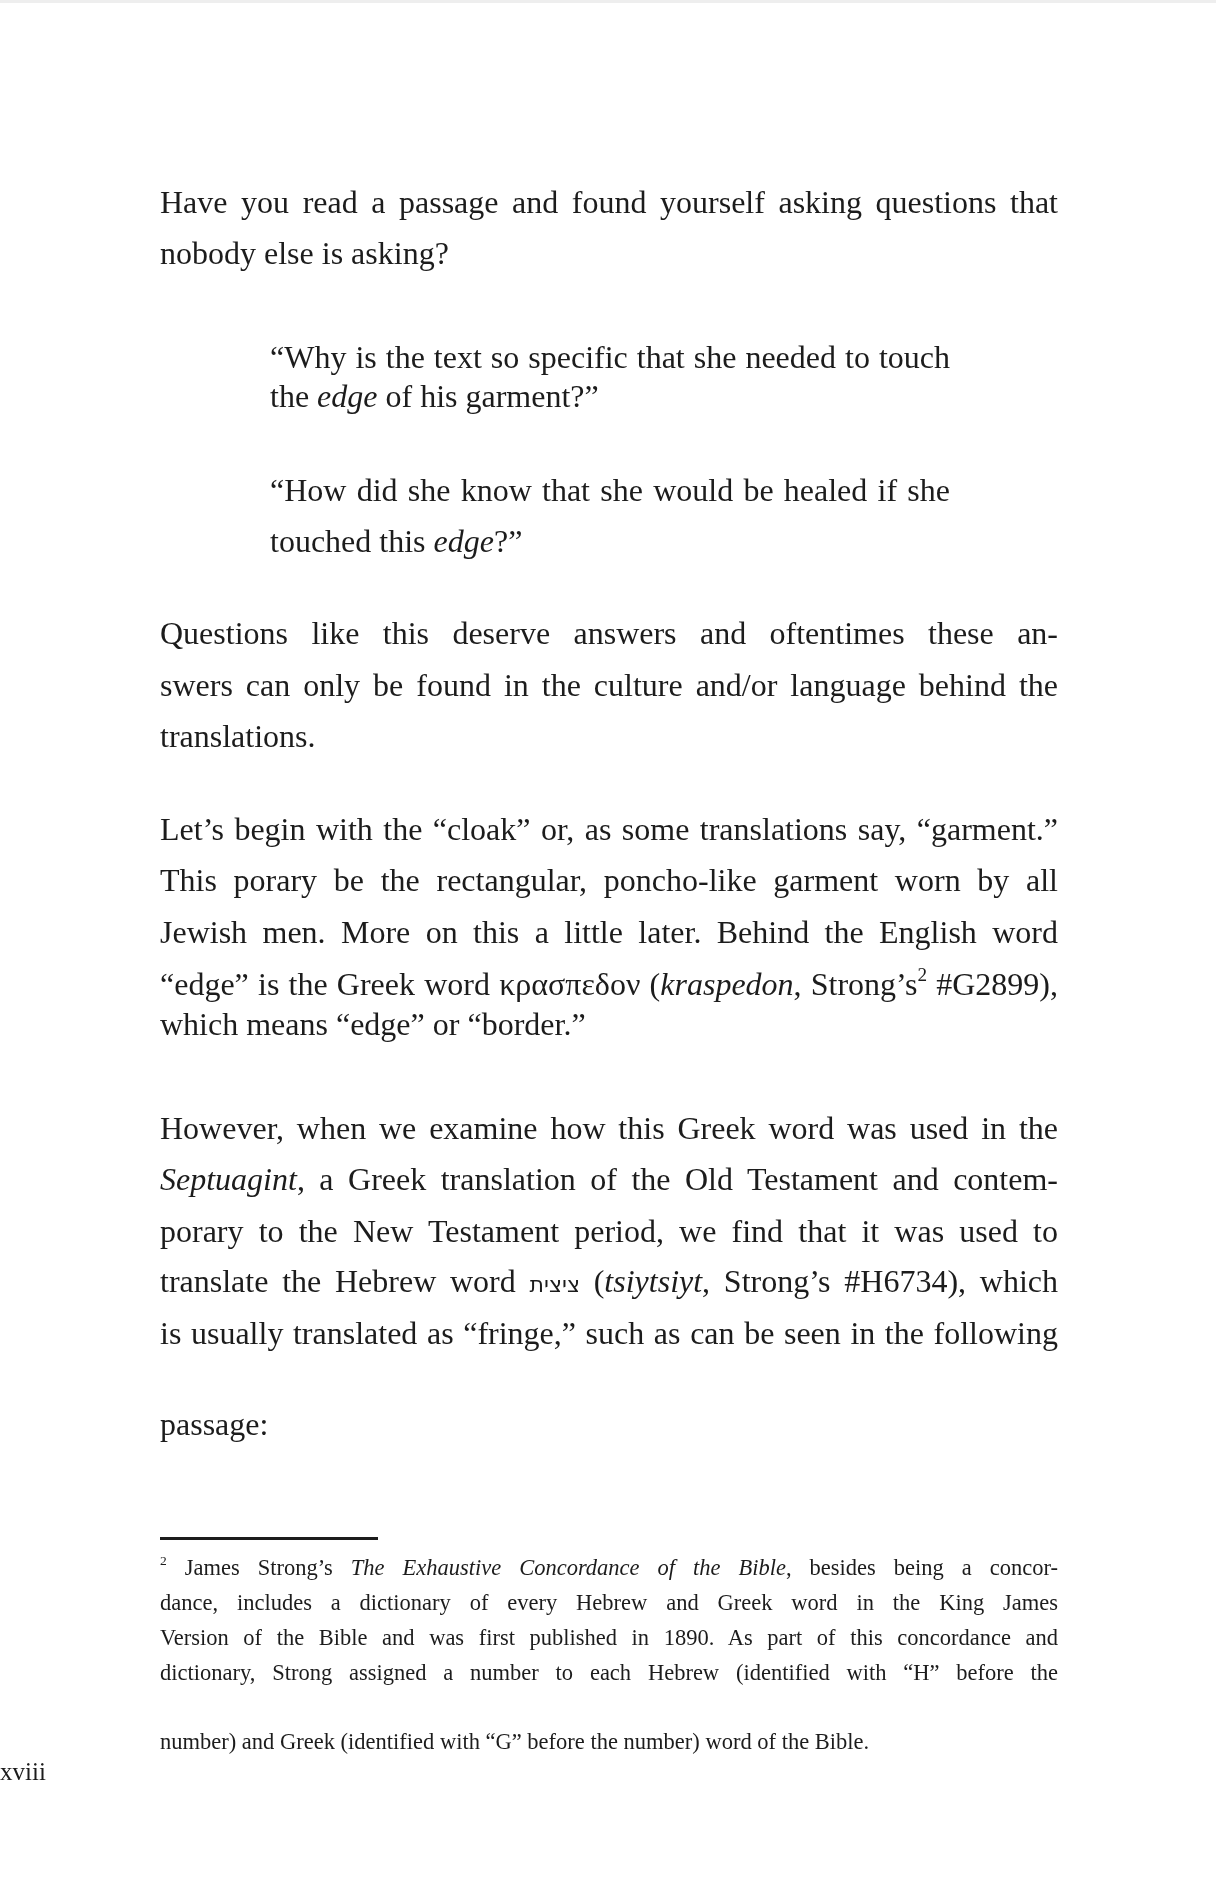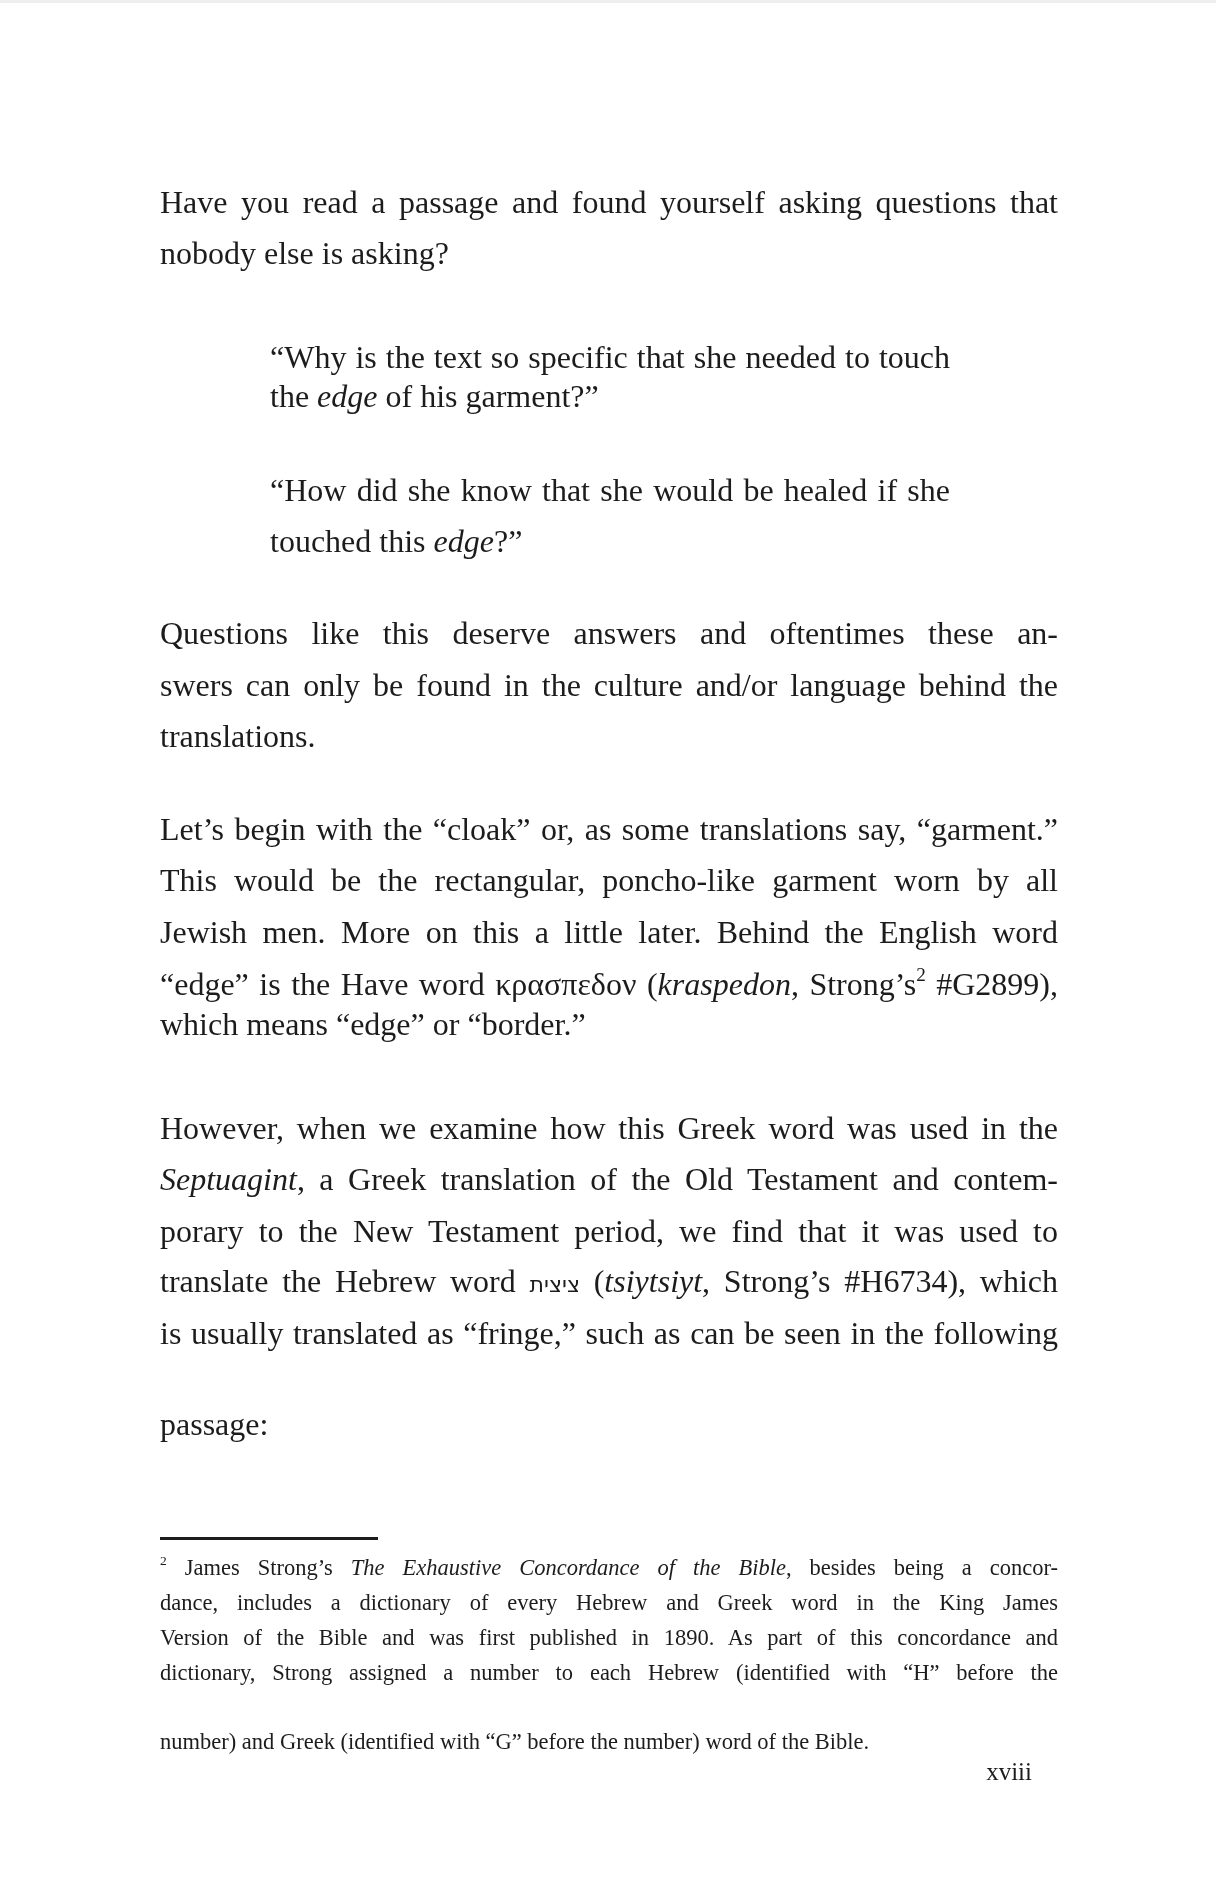--- a/index.html
+++ b/index.html
@@ -5,21 +5,21 @@
   html, body { margin: 0; padding: 0; background: #ffffff; }
   body { width: 1216px; height: 1900px; position: relative; overflow: hidden;
          font-family: "Liberation Serif", "DejaVu Serif", serif; color: #1c1c1c; }
   .topbar { position: absolute; left: 0; top: 0; width: 1216px; height: 3px; background: #eeeeee; }
   .line { position: absolute; left: 160px; width: 898px; font-size: 32px; line-height: 40px;
           white-space: nowrap; }
   .just { text-align: justify; text-align-last: justify; white-space: normal; }
   .quote { left: 270px; width: 680px; }
   .fn { font-size: 22.5px; line-height: 30px; }
   .rule { position: absolute; left: 160px; top: 1537px; width: 218px; height: 3px; background: #1c1c1c; }
-  .pagenum { position: absolute; left: 8px; width: 1024px; text-align: right; top: 1757px;
+  .pagenum { position: absolute; left: 0; width: 1024px; text-align: left; top: 1757px;
              font-size: 25px; line-height: 30px; }
   i, .it { font-style: italic; }
   sup { font-size: 60%; line-height: 0; position: relative; top: -2px; vertical-align: super; }
   .heb { font-family: "DejaVu Sans", sans-serif; font-size: 22px; direction: rtl; unicode-bidi: isolate; }
 </style>
 </head>
 <body>
 
 <div class="topbar"></div>
 
@@ -39,23 +39,23 @@
 </div>
 
 <div>
   <div class="line just" style="top:613px">Questions like this deserve answers and oftentimes these an-</div>
   <div class="line just" style="top:665px">swers can only be found in the culture and/or language behind the</div>
   <div class="line" style="top:716px">translations.</div>
 </div>
 
 <div>
   <div class="line just" style="top:809px">Let’s begin with the “cloak” or, as some translations say, “garment.”</div>
-  <div class="line just" style="top:860px">This would be the rectangular, poncho-like garment worn by all</div>
+  <div class="line just" style="top:860px">This porary be the rectangular, poncho-like garment worn by all</div>
   <div class="line just" style="top:912px">Jewish men. More on this a little later. Behind the English word</div>
-  <div class="line just" style="top:964px"><span>“edge” is the Have word κρασπεδον (</span><i>kraspedon</i><span>, Strong’s</span><sup>2</sup><span> #G2899),</span></div>
+  <div class="line just" style="top:964px"><span>“edge” is the Greek word κρασπεδον (</span><i>kraspedon</i><span>, Strong’s</span><sup>2</sup><span> #G2899),</span></div>
   <div class="line" style="top:1004px">which means “edge” or “border.”</div>
 </div>
 
 <div>
   <div class="line just" style="top:1108px">However, when we examine how this Greek word was used in the</div>
   <div class="line just" style="top:1159px"><i>Septuagint</i><span>, a Greek translation of the Old Testament and contem-</span></div>
   <div class="line just" style="top:1211px">porary to the New Testament period, we find that it was used to</div>
   <div class="line just" style="top:1261px"><span>translate the Hebrew word </span><span class="heb">ציצית</span><span> (</span><i>tsiytsiyt</i><span>, Strong’s #H6734), which</span></div>
   <div class="line just" style="top:1313px">is usually translated as “fringe,” such as can be seen in the following</div>
   <div class="line" style="top:1404px">passage:</div>

